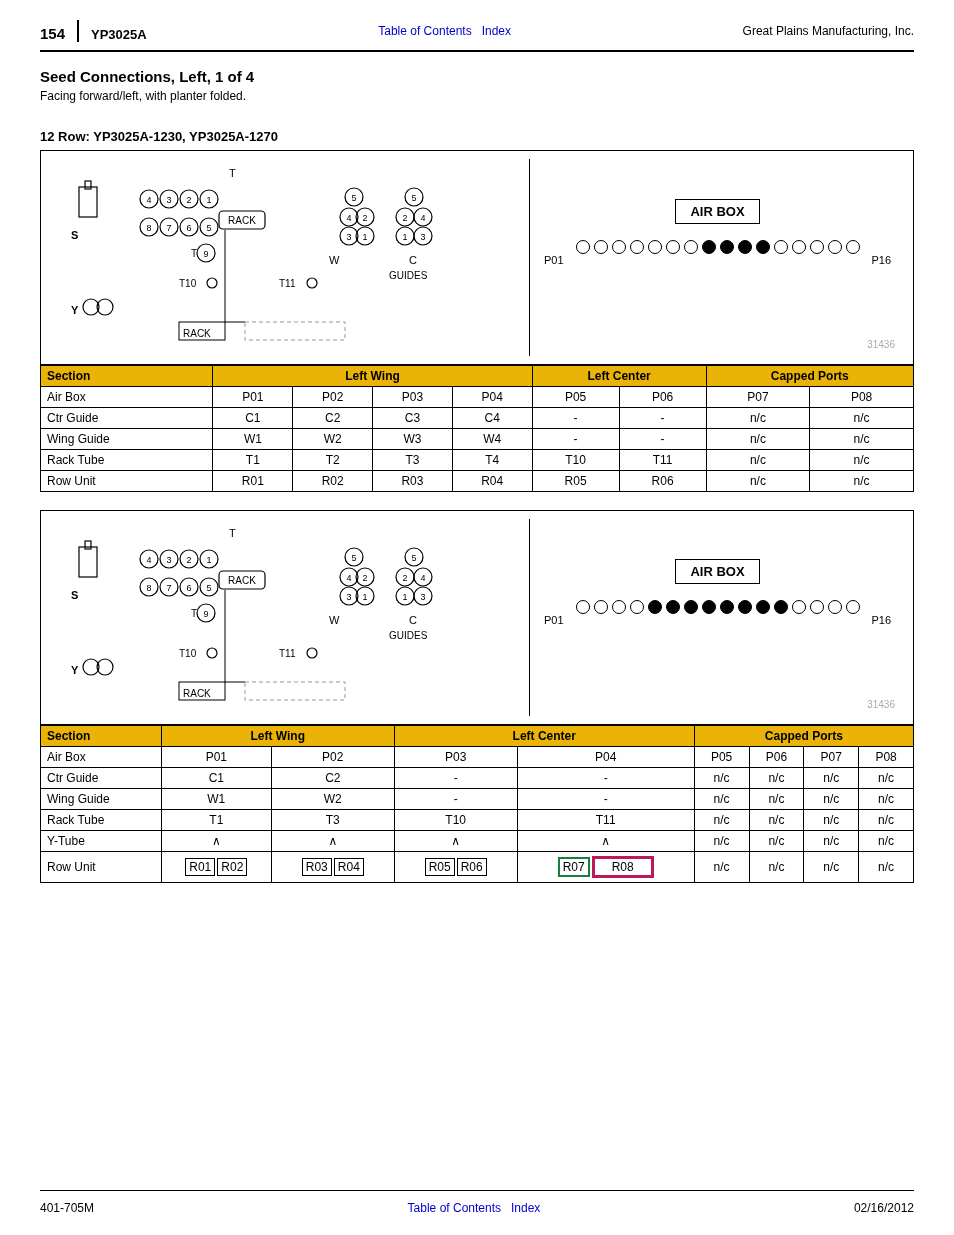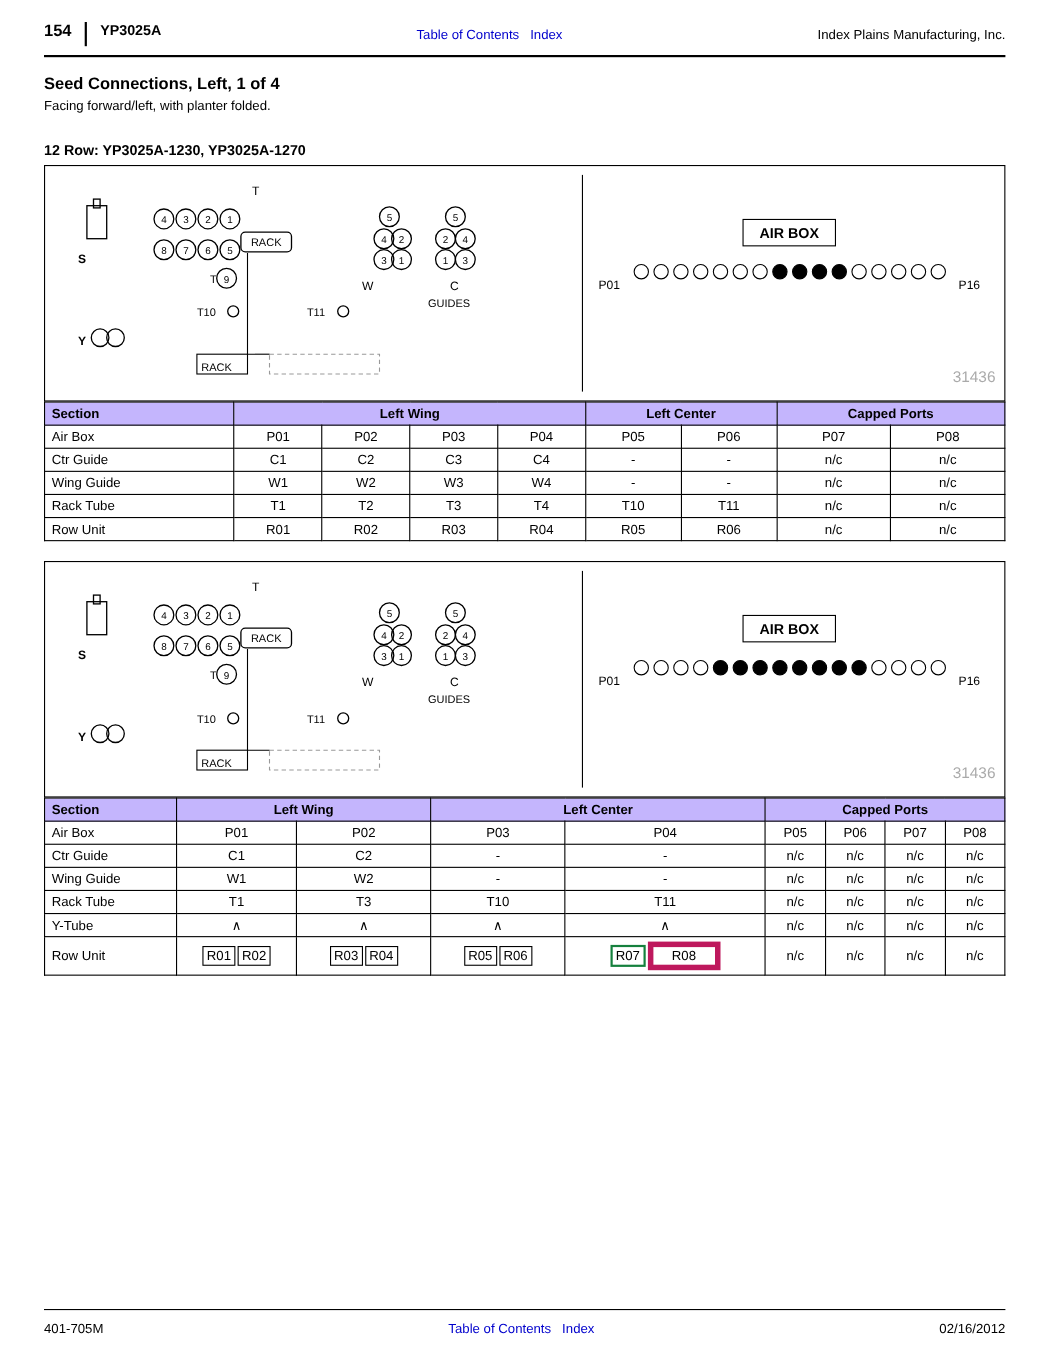--- a/index.html
+++ b/index.html
@@ -23,21 +23,21 @@
     .header {
       display: flex;
       justify-content: space-between;
       align-items: center;
       padding-bottom: 8px;
       border-bottom: 2px solid #000;
       margin-bottom: 16px;
     }
     .header-left {
       display: flex;
-      align-items: flex-start;
+      align-items: flex-end;
       gap: 12px;
       font-size: 13px;
       font-weight: bold;
     }
     .header-left .page-num {
       font-size: 15px;
       font-weight: bold;
     }
     .header-left .divider {
       width: 2px;
@@ -125,38 +125,38 @@
     .port-label-row {
       display: flex;
       justify-content: space-between;
       width: 100%;
       padding: 0 4px;
       font-size: 11px;
     }
     .diagram-num {
       position: absolute;
       bottom: 6px;
-      right: 0;
-      font-size: 14px;
+      right: 10px;
+      font-size: 10px;
       color: #aaa;
     }
     
     table {
       border-collapse: collapse;
       width: 100%;
       font-size: 12px;
       margin-bottom: 18px;
     }
     table th, table td {
       border: 1px solid #000;
       padding: 3px 6px;
       text-align: center;
     }
     table th {
-      background: #c4b5fd;
+      background: #eab308;
       font-weight: bold;
     }
     table td:first-child {
       text-align: left;
       font-weight: normal;
     }
     table tr:nth-child(even) td { background: #fff; }
     table thead tr th:first-child { text-align: left; }
 
     
@@ -188,21 +188,21 @@
   <div class="header">
     <div class="header-left">
       <span class="page-num">154</span>
       <span class="divider"></span>
       <span>YP3025A</span>
     </div>
     <div class="header-center">
       <a href="#">Table of Contents</a>
       <a href="#">Index</a>
     </div>
-    <div class="header-right">Index Plains Manufacturing, Inc.</div>
+    <div class="header-right">Great Plains Manufacturing, Inc.</div>
   </div>
 
   <div style="margin-bottom:2px;">
     <div class="section-title">Seed Connections, Left, 1 of 4</div>
     <div class="section-subtitle">Facing forward/left, with planter folded.</div>
   </div>
 
   <div class="subsection-title">12 Row: YP3025A-1230, YP3025A-1270</div>
 
   <div class="diagram-box">
@@ -543,21 +543,21 @@
           <td>n/c</td>
           <td>n/c</td>
           <td>n/c</td>
           <td>n/c</td>
         </tr>
         <tr>
           <td>Row Unit</td>
           <td style="padding: 1px 2px;"><span style="border:1px solid #000;padding:1px 3px;margin:1px;display:inline-block">R01</span><span style="border:1px solid #000;padding:1px 3px;margin:1px;display:inline-block">R02</span></td>
           <td><span style="border:1px solid #000;padding:1px 3px;margin:1px;display:inline-block">R03</span><span style="border:1px solid #000;padding:1px 3px;margin:1px;display:inline-block">R04</span></td>
           <td><span style="border:1px solid #000;padding:1px 3px;margin:1px;display:inline-block">R05</span><span style="border:1px solid #000;padding:1px 3px;margin:1px;display:inline-block">R06</span></td>
-          <td><span style="border:2px solid #15803d;padding:1px 3px;margin:1px;display:inline-block">R07</span><span style="border:5px solid #be185d;padding:1px 17px;margin:1px;display:inline-block">R08</span></td>
+          <td><span style="border:2px solid #15803d;padding:1px 3px;margin:1px;display:inline-block">R07</span><span style="border:3px solid #be185d;padding:1px 17px;margin:1px;display:inline-block">R08</span></td>
           <td>n/c</td>
           <td>n/c</td>
           <td>n/c</td>
           <td>n/c</td>
         </tr>
       </tbody>
   </table>
 
   <div class="footer">
     <span>401-705M</span>

